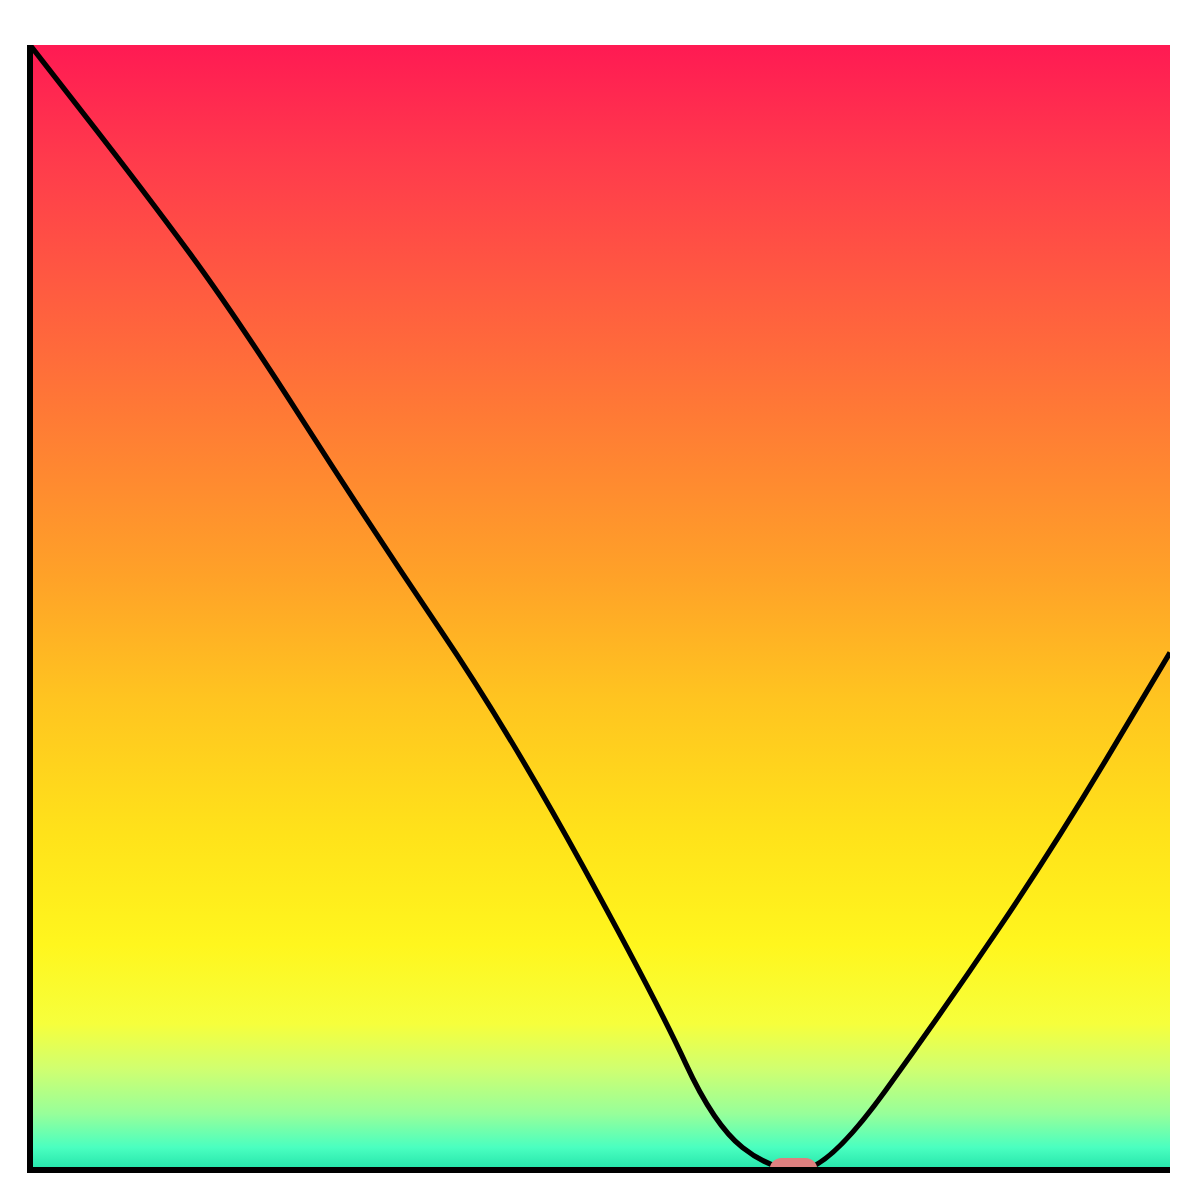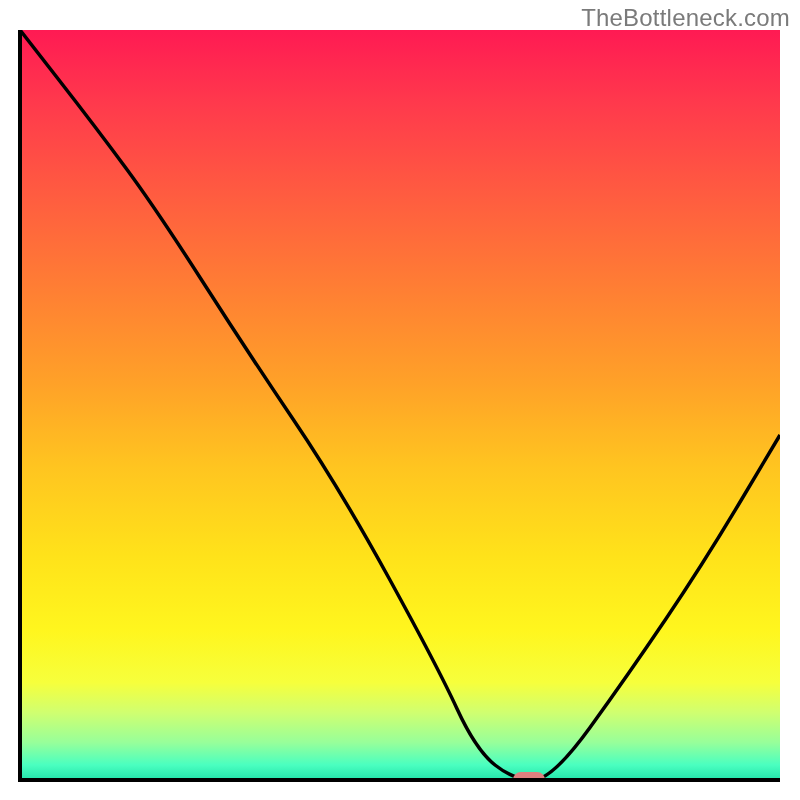--- a/index.html
+++ b/index.html
@@ -83,21 +83,20 @@
     background: #dd807f;
     border-radius: 8px;
     transform: translate(-50%, -50%);
   }
 </style>
 </head>
 <body>
 
 <div class="chart-wrap">
 
-  <div class="watermark">TheBottleneck.com</div>
 
   <div class="plot-area">
     <div class="gradient-bg"></div>
 
     <svg class="curve" viewBox="0 0 760 750" preserveAspectRatio="none">
       <path fill="none" stroke="#000000" stroke-width="3.5" d="M 0 0 Q 0 0 38 48.75 Q 76 97.5 106.39999999999999 138.75 Q 136.79999999999998 180 182.39999999999998 251.25000000000003 Q 228 322.50000000000006 273.6 390 Q 319.2 457.5 368.6 547.5 Q 418.00000000000006 637.5 437 678.75 Q 456 720 475 735 Q 494 750 513 750 Q 532 750 570 697.5 Q 608 645 646 588.75 Q 684 532.5 722 468.75 T 760 405" id="curvePath"></path>
     </svg>
 
     <div class="marker" id="marker" style="left: 509.2px; top: 750px; background: rgb(221, 128, 127);"></div>
   </div>

